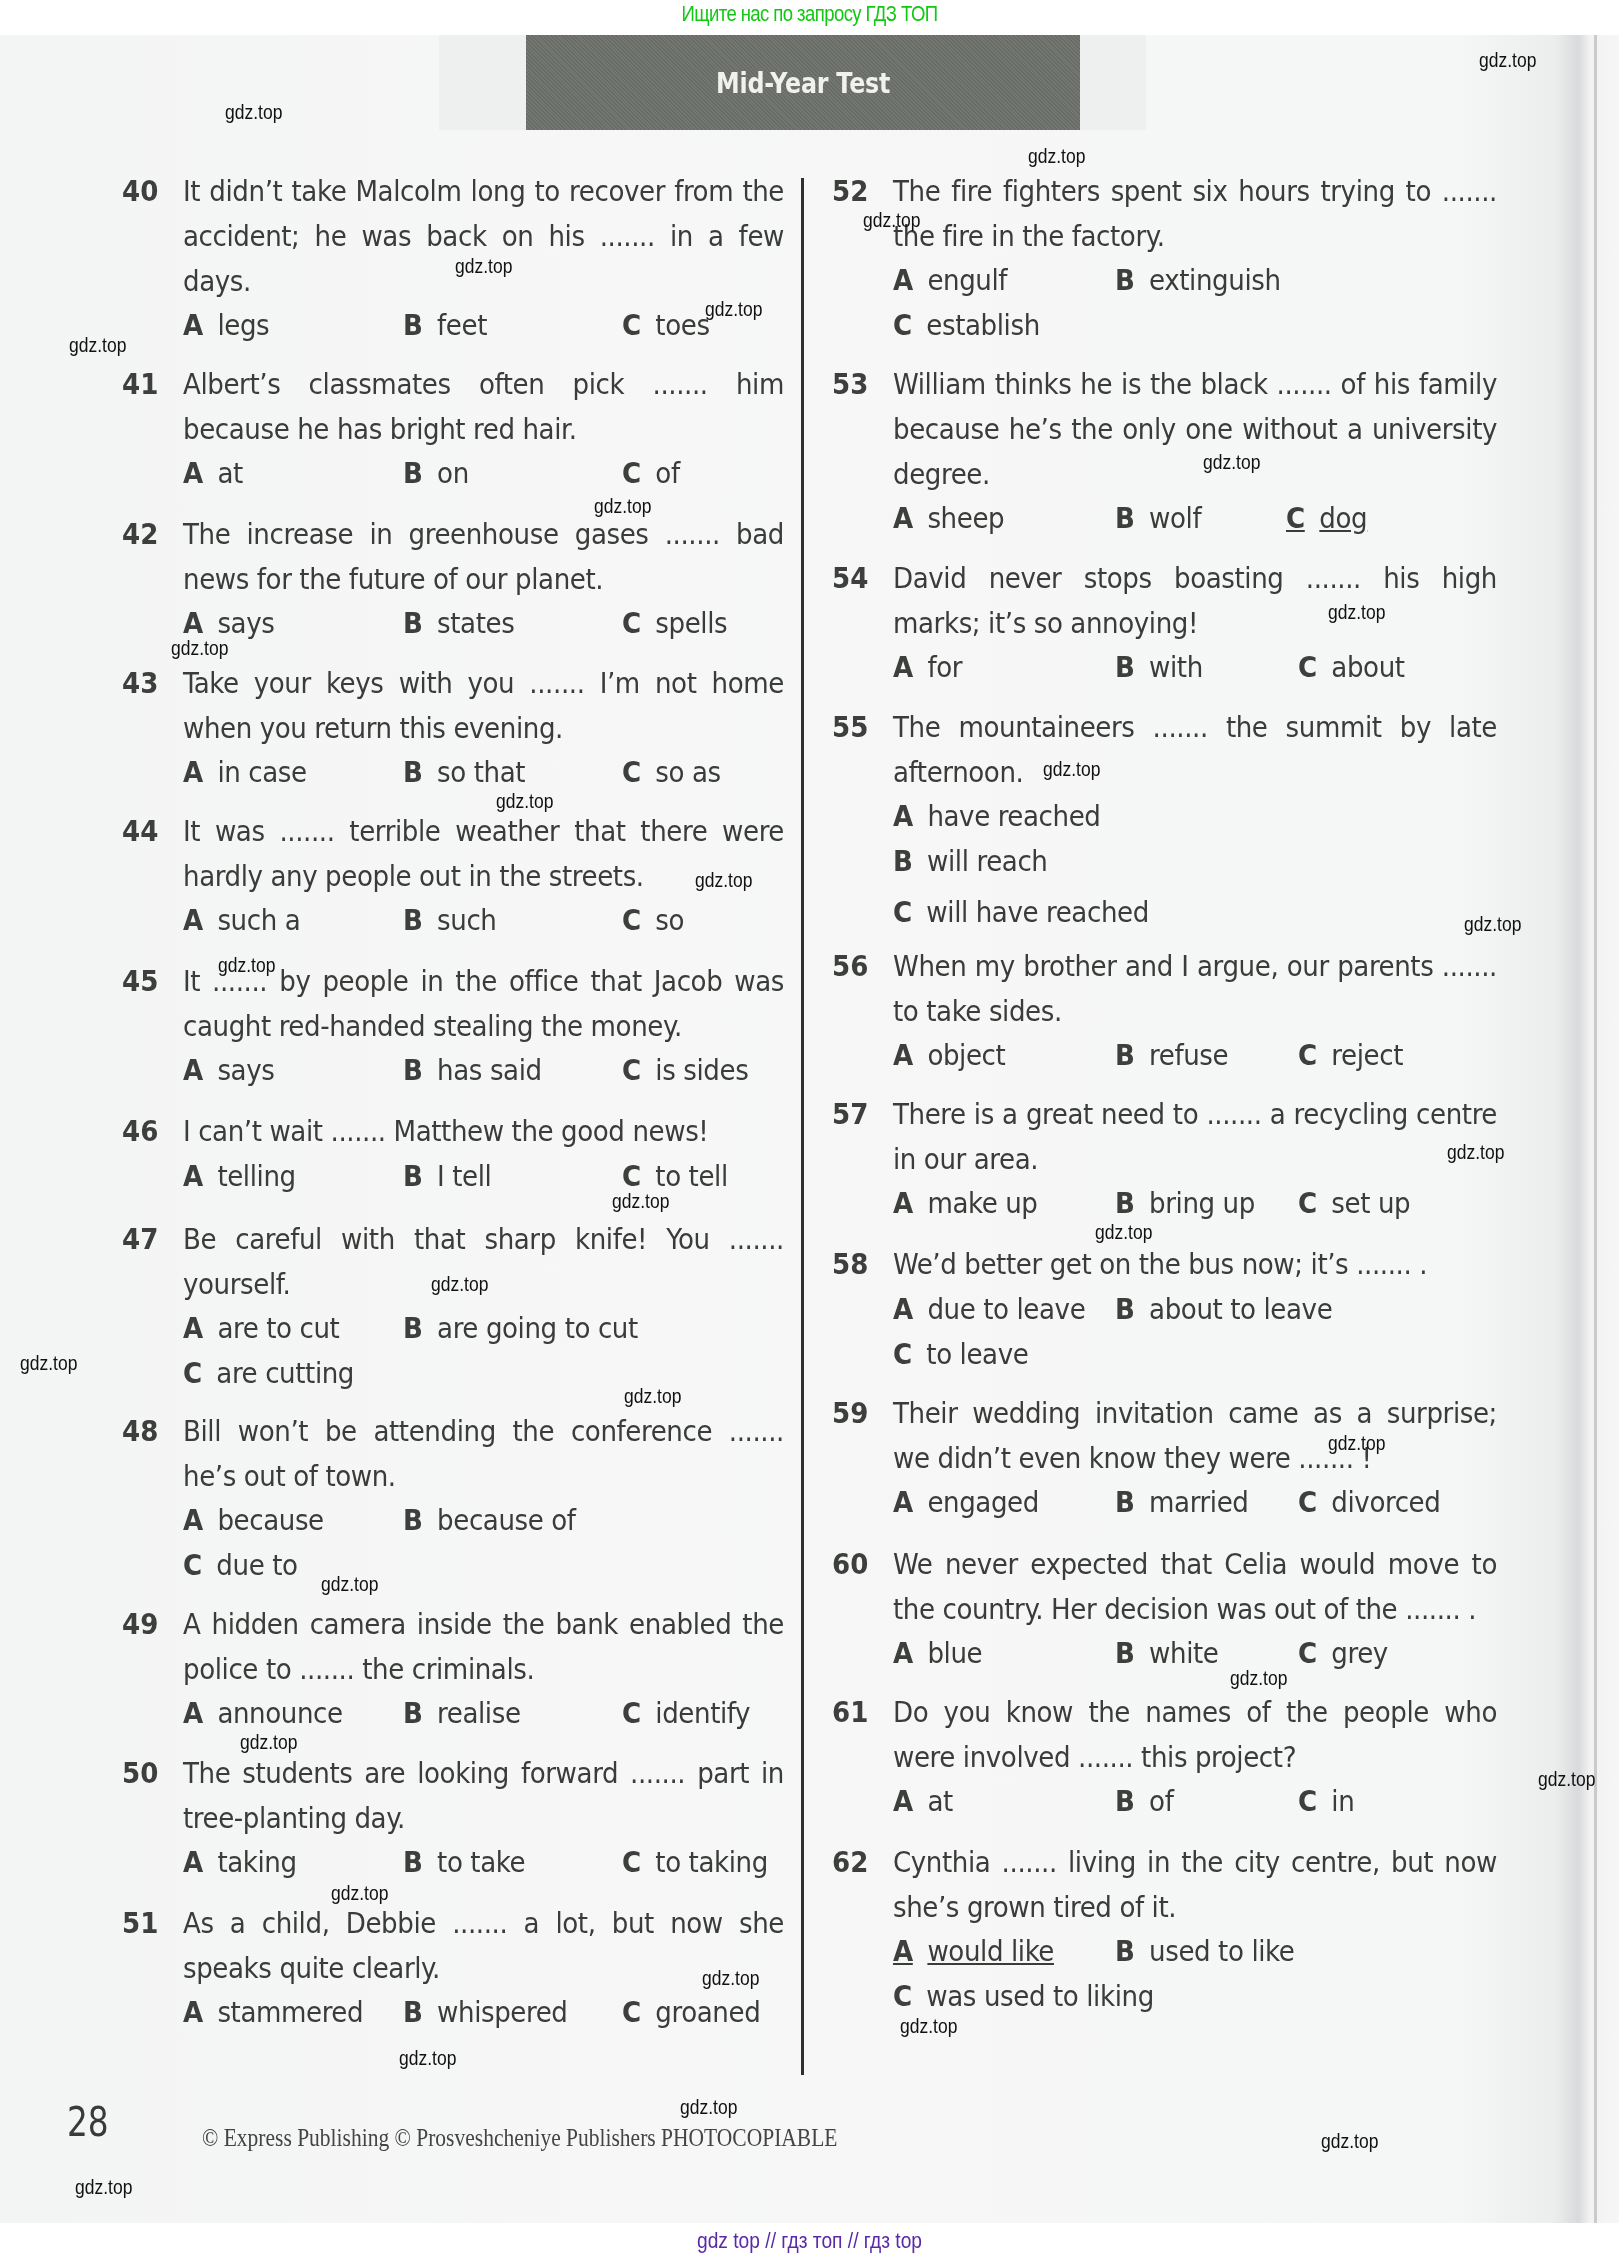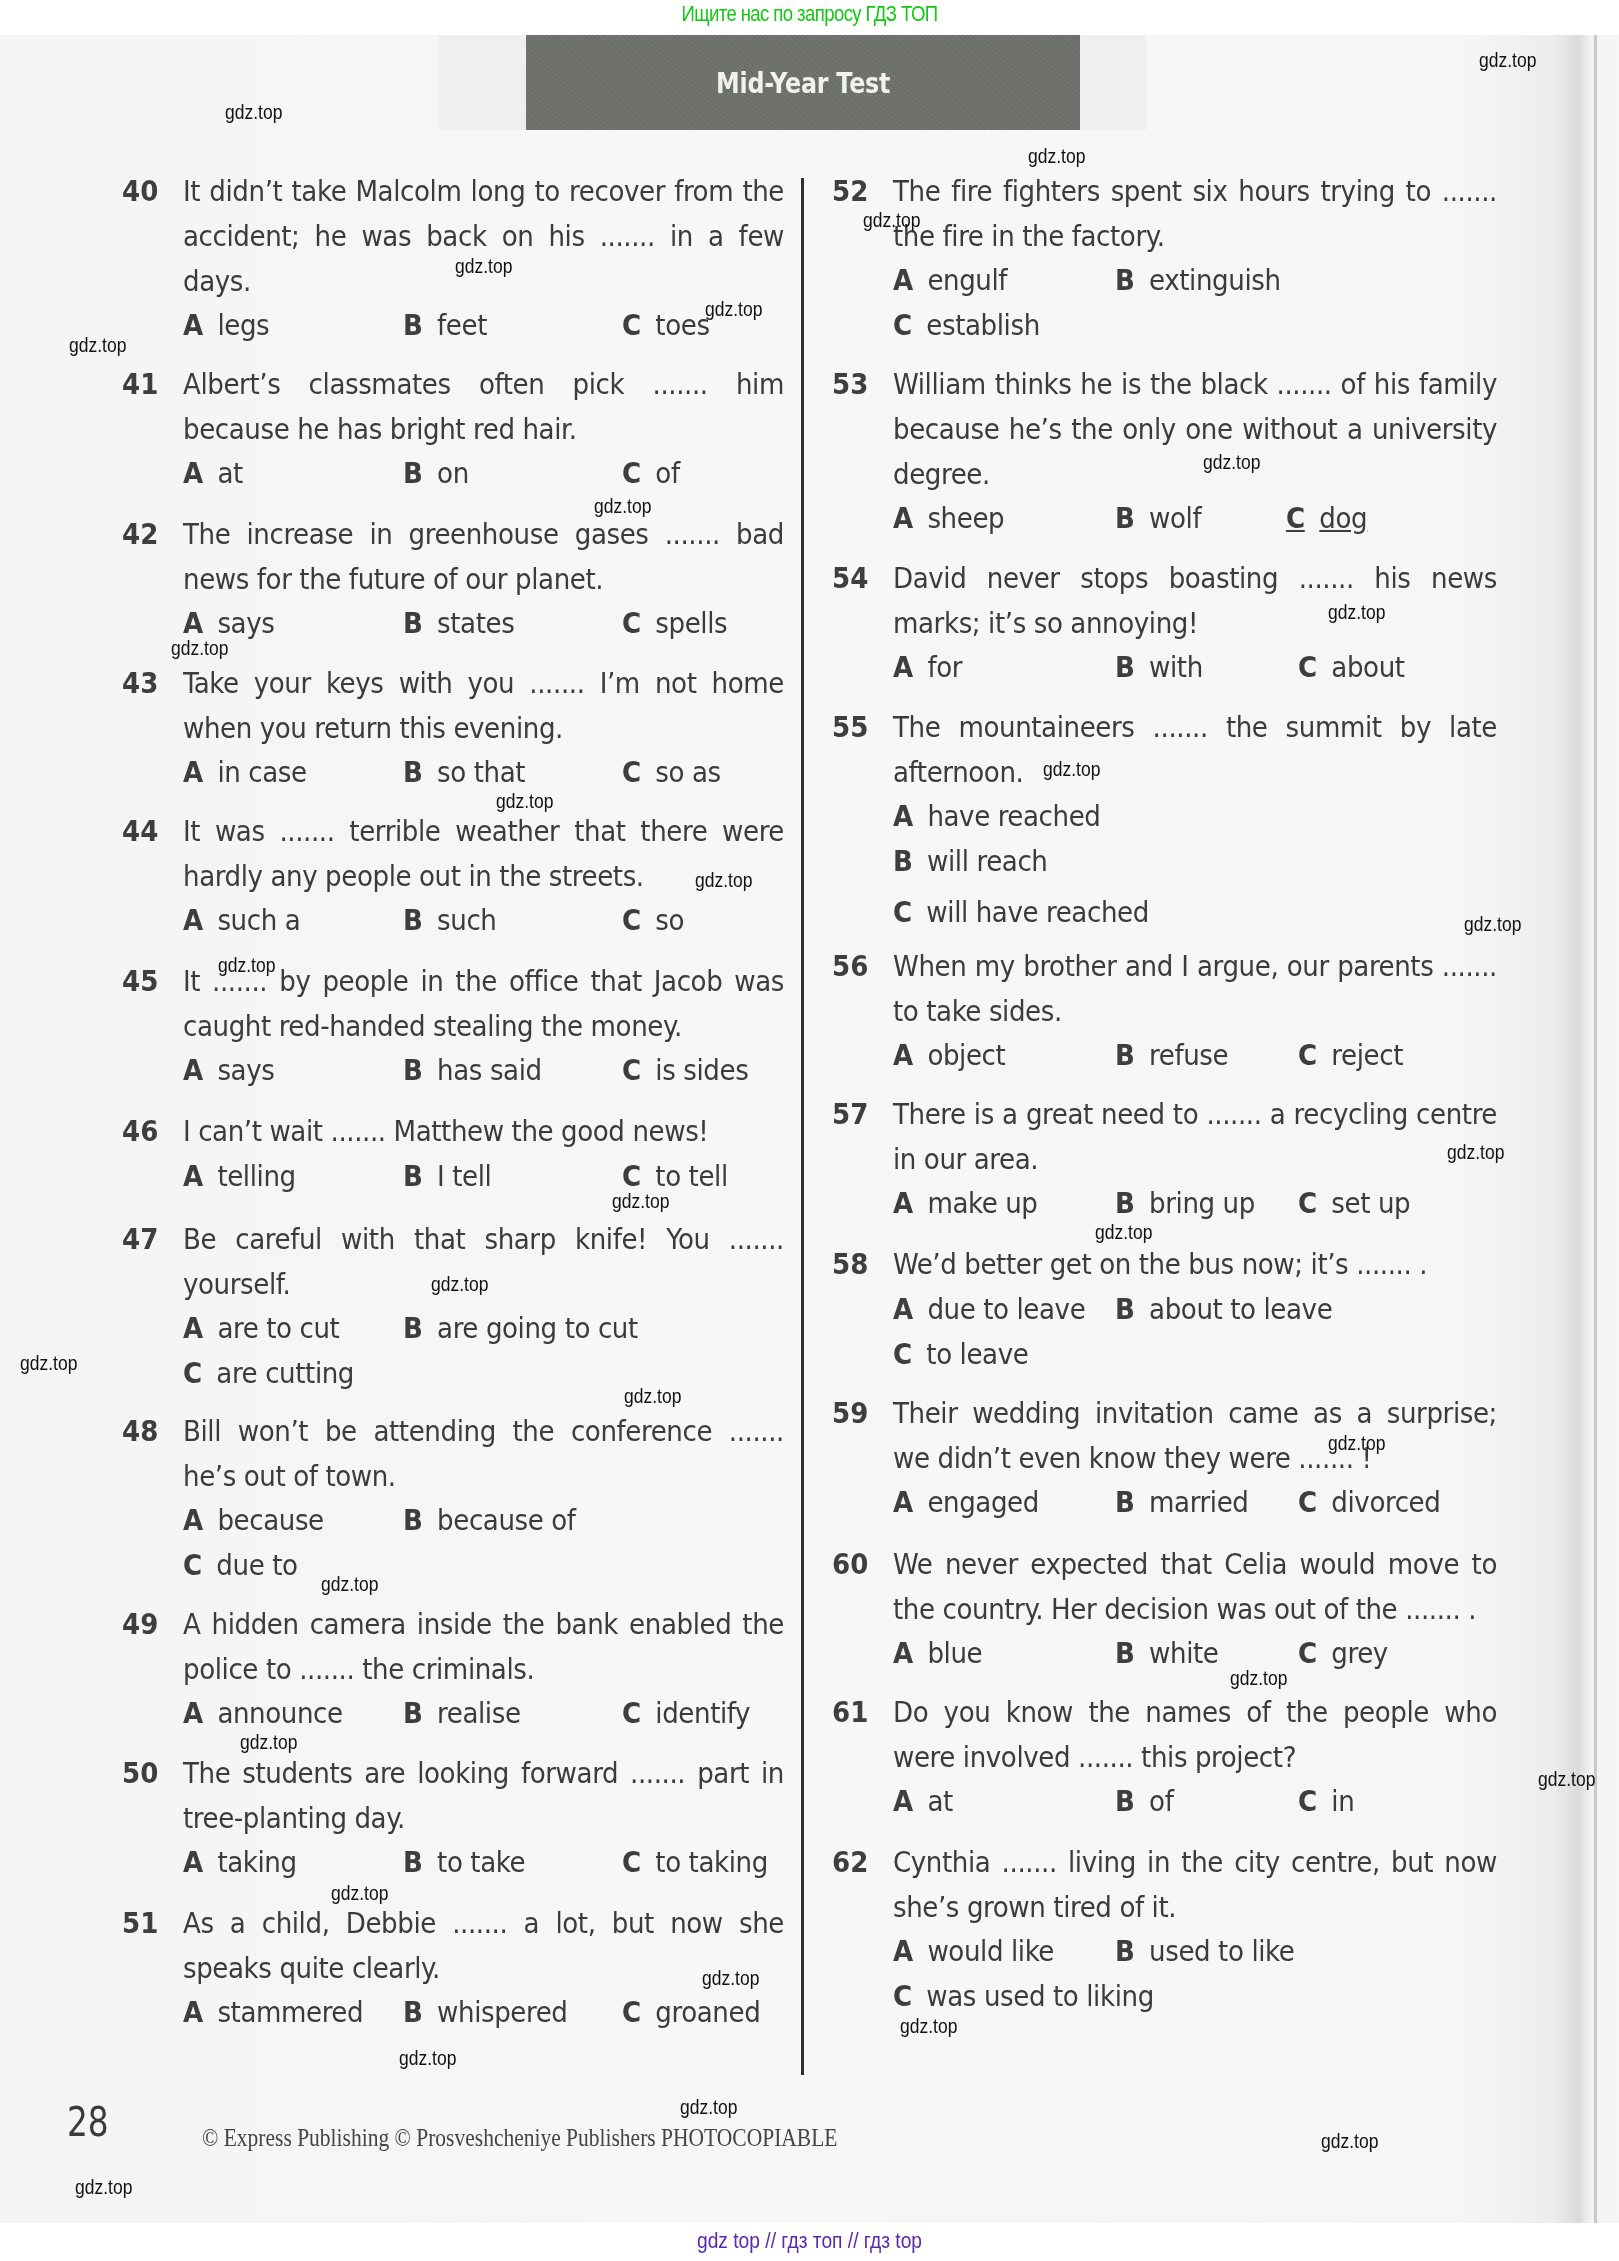--- a/index.html
+++ b/index.html
@@ -215,21 +215,21 @@
     <span class="num">53</span>
     <span class="stem" style="left: 61px; width: 604px;">William thinks he is the black ....... of his family because he’s the only one without a university degree.</span>
     <div class="opt-row" style="top: 134px; left: 0px;">
       <span class="opt opt-a" style="left: 61px;"><span class="letter">A</span><span class="otext">sheep</span></span>
       <span class="opt opt-b" style="left: 283px;"><span class="letter">B</span><span class="otext">wolf</span></span>
       <span class="opt opt-c" style="left: 454px; text-decoration: underline;"><span class="letter">C</span><span class="otext">dog</span></span>
     </div>
   </div>
     <div class="q" style="left: 832px; top: 556px; width: 665px;">
     <span class="num">54</span>
-    <span class="stem" style="left: 61px; width: 604px;">David never stops boasting ....... his news marks; it’s so annoying!</span>
+    <span class="stem" style="left: 61px; width: 604px;">David never stops boasting ....... his high marks; it’s so annoying!</span>
     <div class="opt-row" style="top: 89px; left: 0px;">
       <span class="opt opt-a" style="left: 61px;"><span class="letter">A</span><span class="otext">for</span></span>
       <span class="opt opt-b" style="left: 283px;"><span class="letter">B</span><span class="otext">with</span></span>
       <span class="opt opt-c" style="left: 466px;"><span class="letter">C</span><span class="otext">about</span></span>
     </div>
   </div>
     <div class="q" style="left: 832px; top: 705px; width: 665px;">
     <span class="num">55</span>
     <span class="stem" style="left: 61px; width: 604px;">The mountaineers ....... the summit by late afternoon.</span>
     <div class="opt-row" style="top: 89px; left: 0px;">
@@ -289,21 +289,21 @@
     <div class="opt-row" style="top: 89px; left: 0px;">
       <span class="opt opt-a" style="left: 61px;"><span class="letter">A</span><span class="otext">at</span></span>
       <span class="opt opt-b" style="left: 283px;"><span class="letter">B</span><span class="otext">of</span></span>
       <span class="opt opt-c" style="left: 466px;"><span class="letter">C</span><span class="otext">in</span></span>
     </div>
   </div>
     <div class="q" style="left: 832px; top: 1840px; width: 665px;">
     <span class="num">62</span>
     <span class="stem" style="left: 61px; width: 604px;">Cynthia ....... living in the city centre, but now she’s grown tired of it.</span>
     <div class="opt-row" style="top: 89px; left: 0px;">
-      <span class="opt opt-a" style="left: 61px;"><span class="letter">A</span><span class="otext">would like</span></span>
+      <span class="opt opt-a" style="left: 61px; text-decoration: underline;"><span class="letter">A</span><span class="otext">would like</span></span>
       <span class="opt opt-b" style="left: 283px;"><span class="letter">B</span><span class="otext">used to like</span></span>
       <span class="opt opt-c" style="left: 61px; top: 45px;"><span class="letter">C</span><span class="otext">was used to liking</span></span>
     </div>
   </div>
   </div>
 
 <span class="wm" style="left:225px; top:100px;">gdz.top</span>
 <span class="wm" style="left:1479px; top:48px;">gdz.top</span>
 <span class="wm" style="left:1028px; top:144px;">gdz.top</span>
 <span class="wm" style="left:863px; top:208px;">gdz.top</span>

